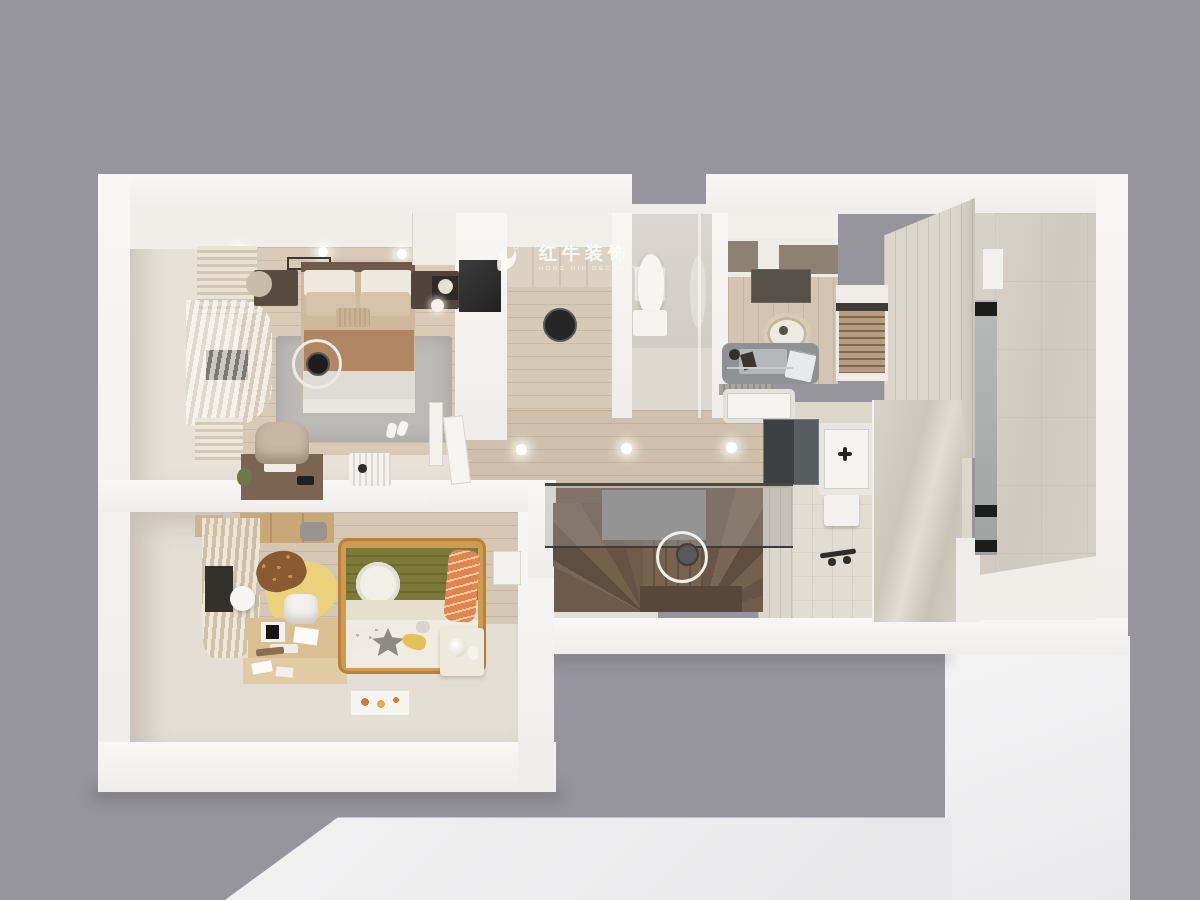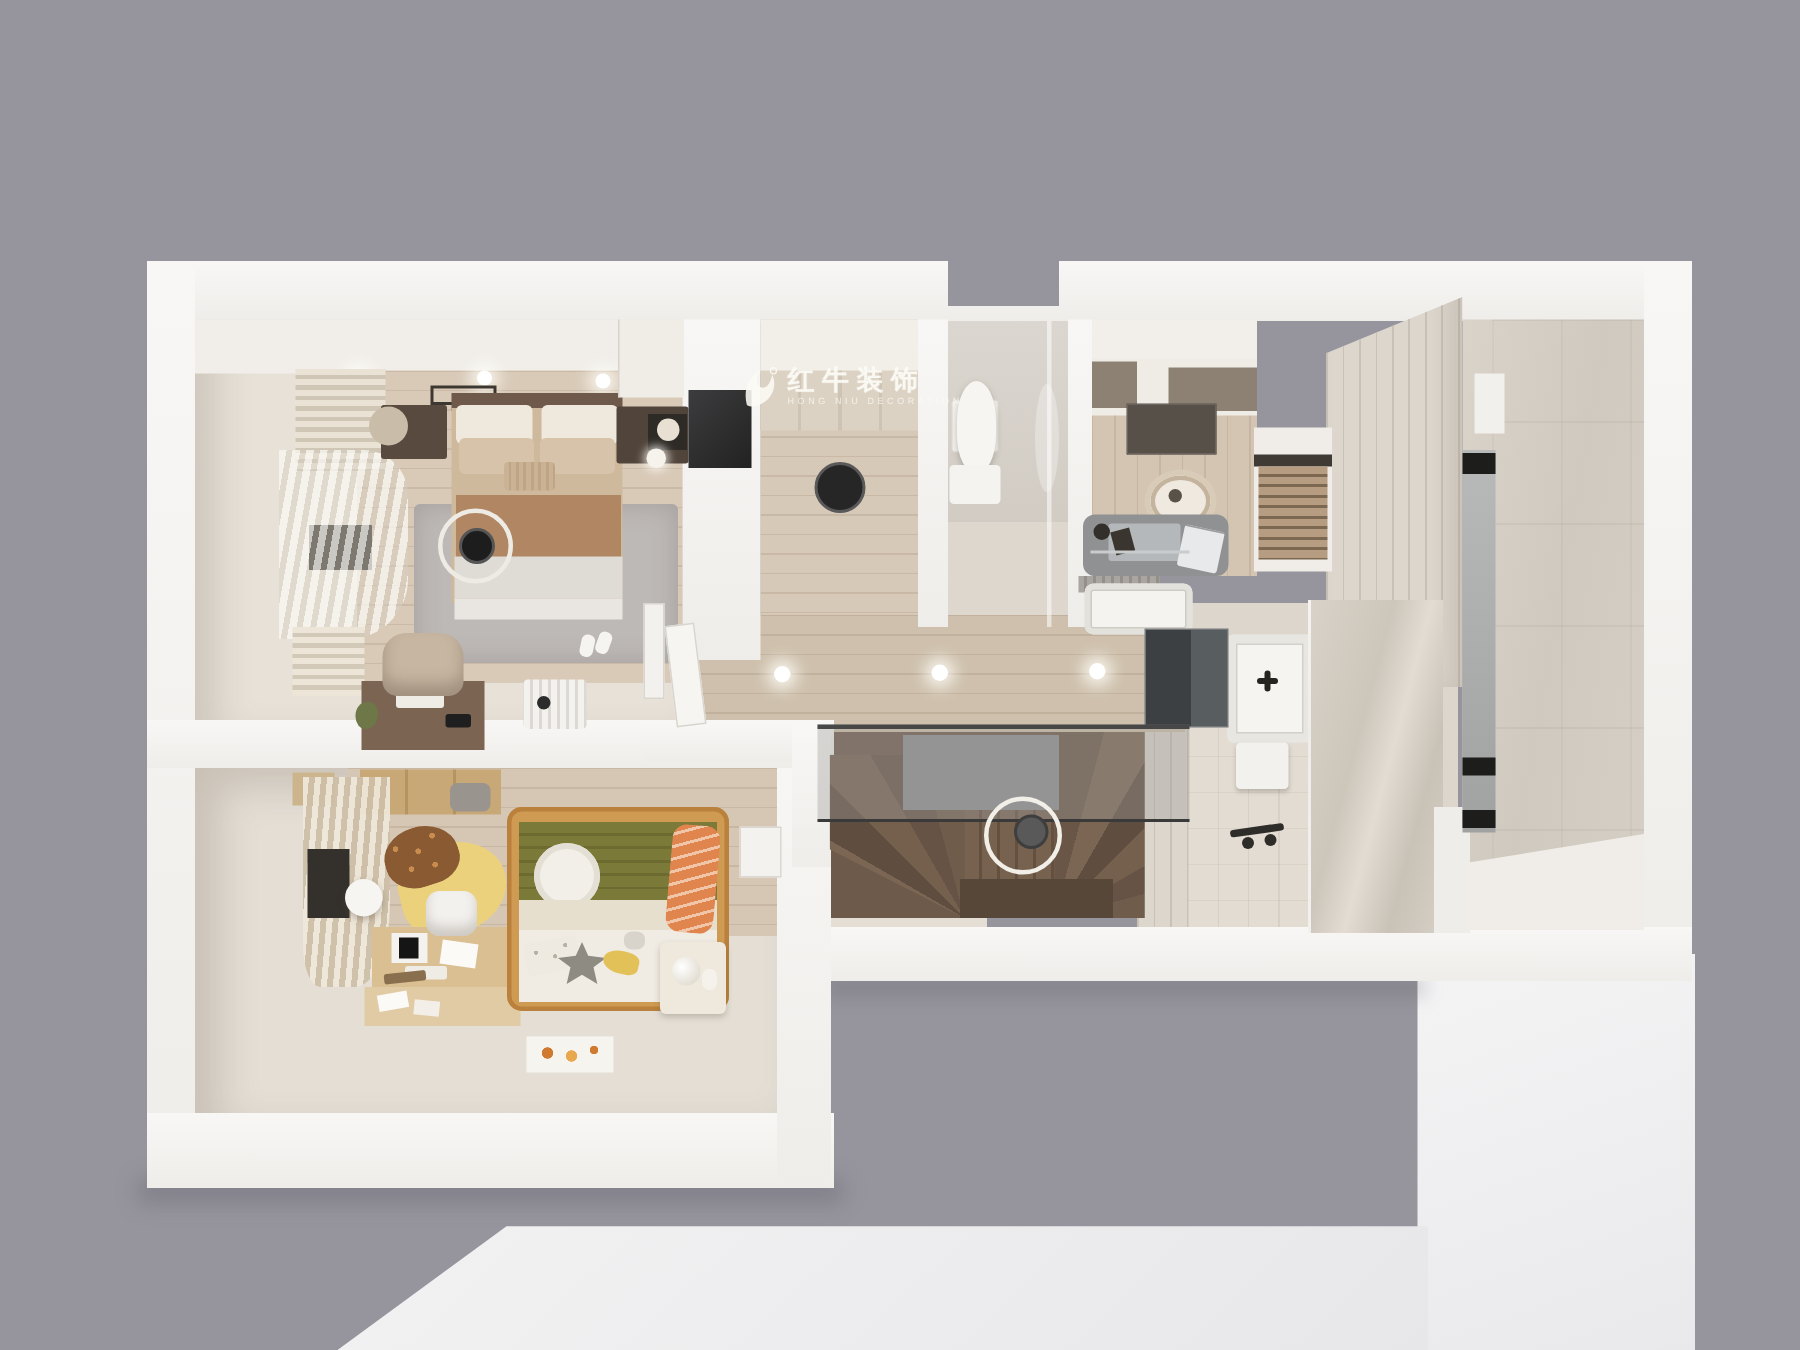--- a/index.html
+++ b/index.html
@@ -8,21 +8,21 @@
   .abs{position:absolute;}
   .wall{position:absolute;background:linear-gradient(180deg,#f8f7f5,#efedea);z-index:3;}
   .wall.hi{z-index:6;}
   .room{position:absolute;z-index:5;}
   .fur{position:absolute;z-index:7;}
   .dot{position:absolute;border-radius:50%;background:#fff;
        box-shadow:0 0 10px 5px rgba(255,255,250,.75);z-index:7;}
   .woodH{background-image:repeating-linear-gradient(180deg,rgba(110,85,60,.14) 0 1px,transparent 1px 13px);}
   .woodV{background-image:repeating-linear-gradient(90deg,rgba(110,85,60,.14) 0 1px,transparent 1px 15px);}
   .tileV{background-image:repeating-linear-gradient(90deg,var(--tile-grout,#c8c1b6) 0 1px,transparent 1px 11px);}
-  .watermark{position:absolute;z-index:10;display:flex;align-items:flex-start;gap:6px;
+  .watermark{position:absolute;z-index:10;display:flex;align-items:flex-start;gap:20px;
              color:var(--watermark,rgba(252,250,245,.88));}
   .wm-title{font-size:18px;font-weight:bold;letter-spacing:5px;line-height:20px;white-space:nowrap;
             text-shadow:0 0 1px rgba(255,255,255,.4);}
   .wm-sub{font-size:6px;letter-spacing:2.4px;margin-top:2px;white-space:nowrap;opacity:.85;}
   .ring{position:absolute;border-radius:50%;}
 </style>
 </head>
 <body>
 
 <div class="stage" style="--bg: #96959d; --wall: #f6f5f2; --plane: #f0f0f1; --cream-floor: #e4ded5; --wood-warm: #d9cab8; --wood-hall: #cec0ac; --wood-kids: #d6c7b4; --stair-brown: #6e5a4b; --stair-dark: #564739; --rug-gray: #bdb9b6; --blanket-terracotta: #b08663; --blanket-olive: #7c7a39; --fox-orange: #e1854f; --acorn-yellow: #ebd17b; --acorn-brown: #8a5a33; --taupe-cabinet: #8d8174; --desk-gray: #8f9193; --tile-beige: #dcd6cd; --tile-grout: #c8c1b6; --glass-gray: #8f8e91; --dark-fixture: #3f4346; --watermark: rgba(252,250,245,0.88);">

